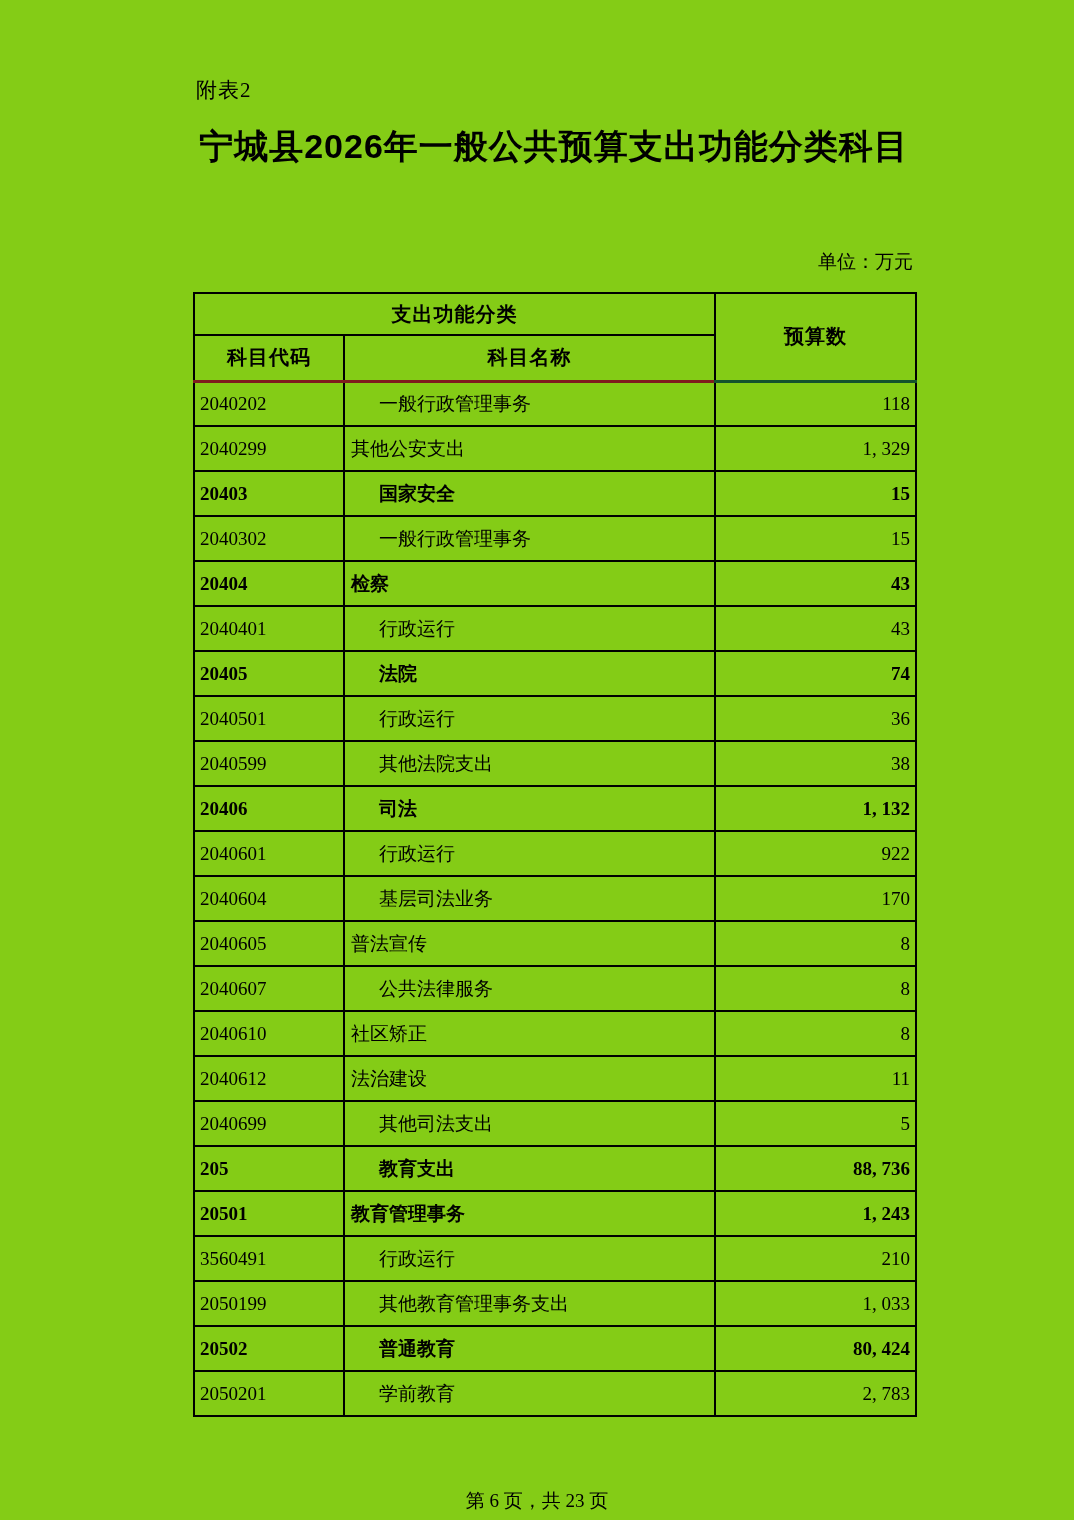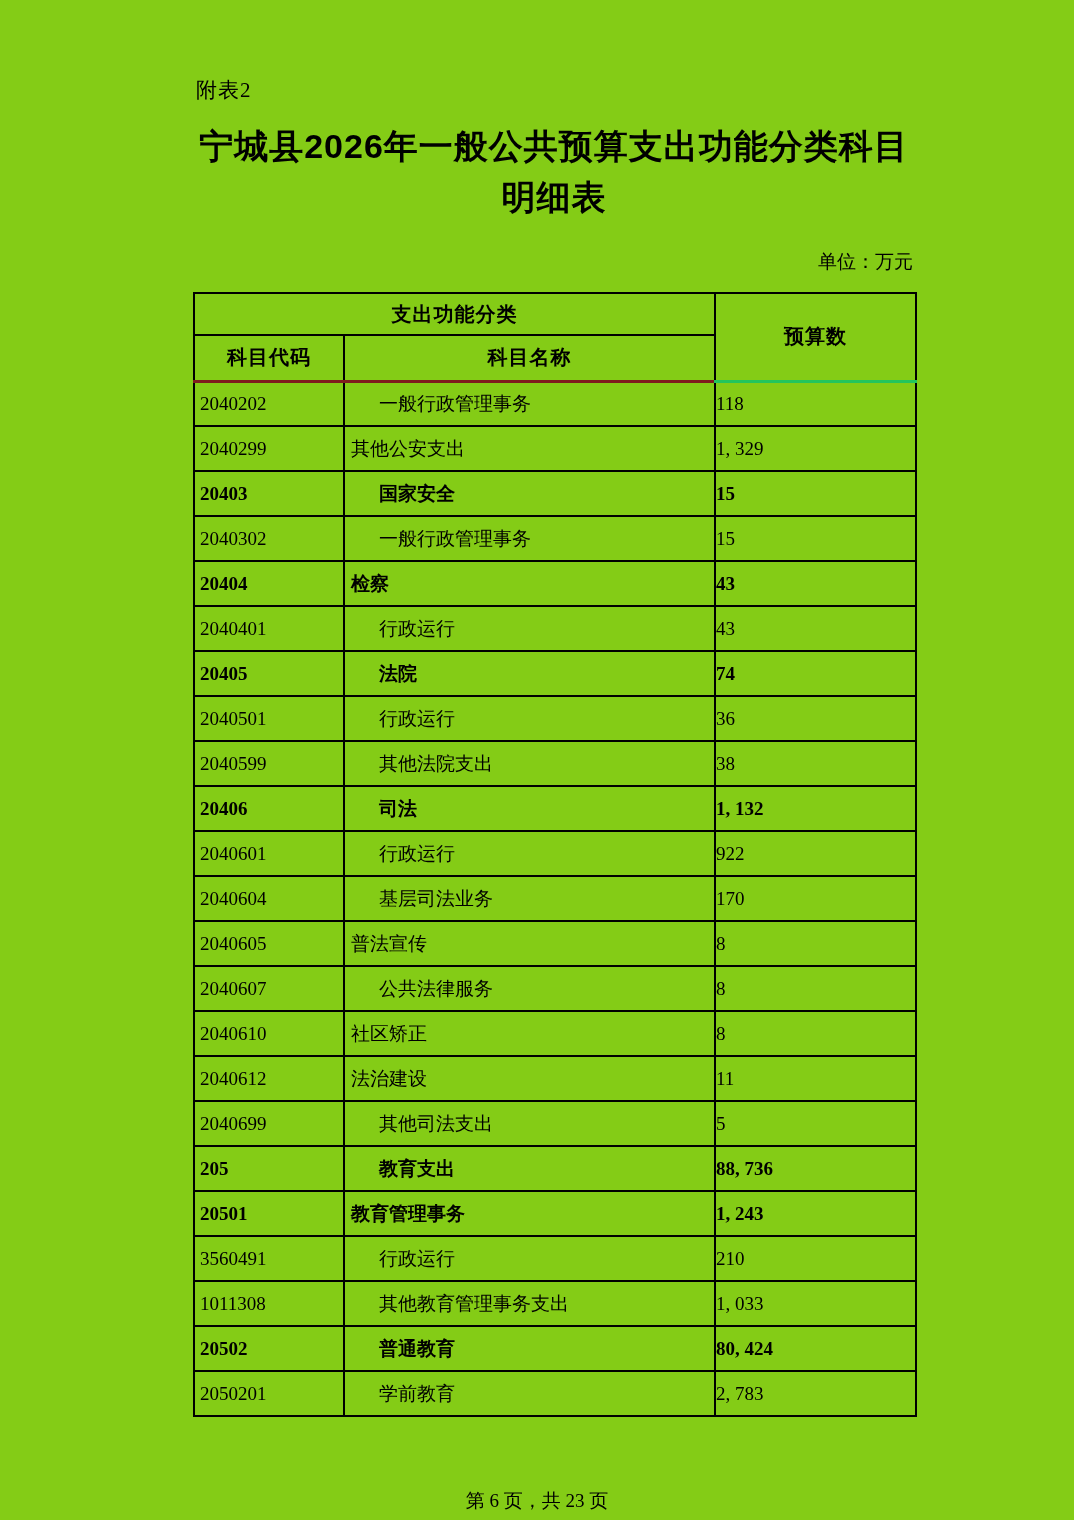--- a/index.html
+++ b/index.html
@@ -53,47 +53,46 @@
   thead th {
     font-family: "Liberation Sans", sans-serif;
     font-weight: bold;
     font-size: 20px;
     text-align: center;
     letter-spacing: 1px;
   }
   thead tr.hrow1 { height: 42px; }
   thead tr.hrow2 { height: 46px; }
   thead tr.hrow2 th { border-bottom: 3px solid #7f1d1d; }
-  thead th.budget-head { border-bottom: 3px solid #22c55e; }
+  thead th.budget-head { border-bottom: 3px solid #14532d; }
   tbody td {
     height: 45px;
     font-size: 19px;
   }
   td.code-cell { padding-left: 5px; text-align: left; }
   td.name-cell { padding-left: 6px; text-align: left; }
   td.name-cell.indent { padding-left: 34px; }
-  td.budget-cell { padding-right: 5px; text-align: left; margin-left: 40px; }
+  td.budget-cell { padding-right: 5px; text-align: right; margin-left: 40px; }
   tr.bold-row td { font-weight: bold; }
   .page-footer {
     position: absolute;
     left: 0; top: 1488px; width: 1074px;
     text-align: center;
     font-size: 19px;
   }
 </style>
 </head>
 <body>
 
 <div class="page">
 
   <div class="annotation-label">附表2</div>
 
   <div class="doc-title">
     <div>宁城县2026年一般公共预算支出功能分类科目</div>
-    <div>明细表</div>
   </div>
 
   <div class="unit-note">单位：万元</div>
 
   <table class="budget-table">
     <colgroup>
       <col style="width:150px">
       <col style="width:371px">
       <col style="width:201px">
     </colgroup>
@@ -202,21 +201,21 @@
           <td class="code-cell">20501</td>
           <td class="name-cell">教育管理事务</td>
           <td class="budget-cell">1, 243</td>
         </tr>
         <tr>
           <td class="code-cell">3560491</td>
           <td class="name-cell indent">行政运行</td>
           <td class="budget-cell">210</td>
         </tr>
         <tr>
-          <td class="code-cell">1011308</td>
+          <td class="code-cell">2050199</td>
           <td class="name-cell indent">其他教育管理事务支出</td>
           <td class="budget-cell">1, 033</td>
         </tr>
         <tr class="bold-row">
           <td class="code-cell">20502</td>
           <td class="name-cell indent">普通教育</td>
           <td class="budget-cell">80, 424</td>
         </tr>
         <tr>
           <td class="code-cell">2050201</td>

